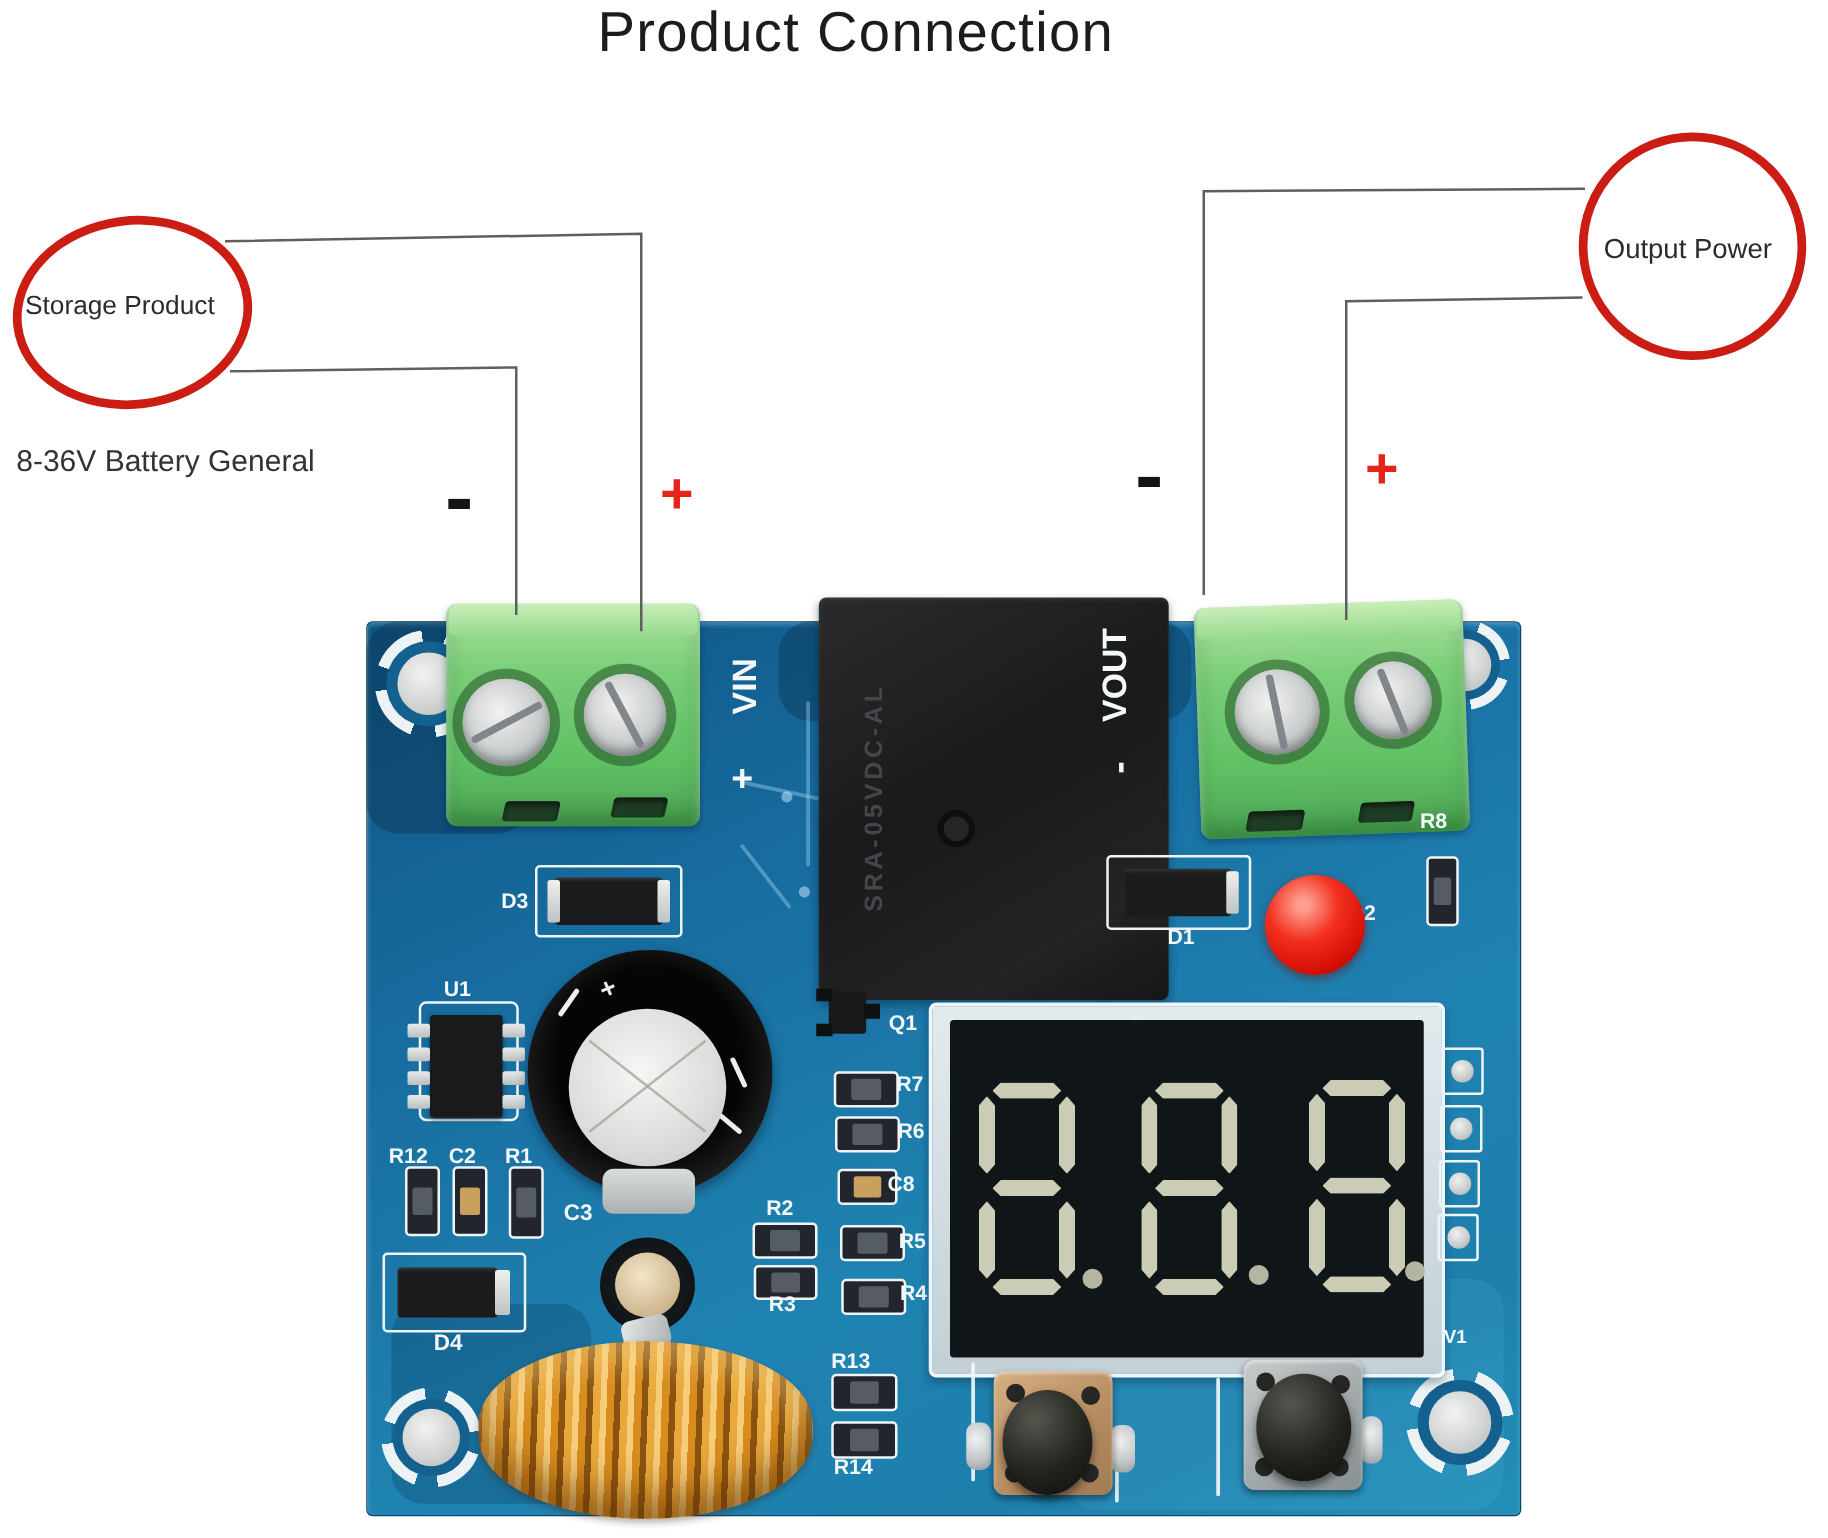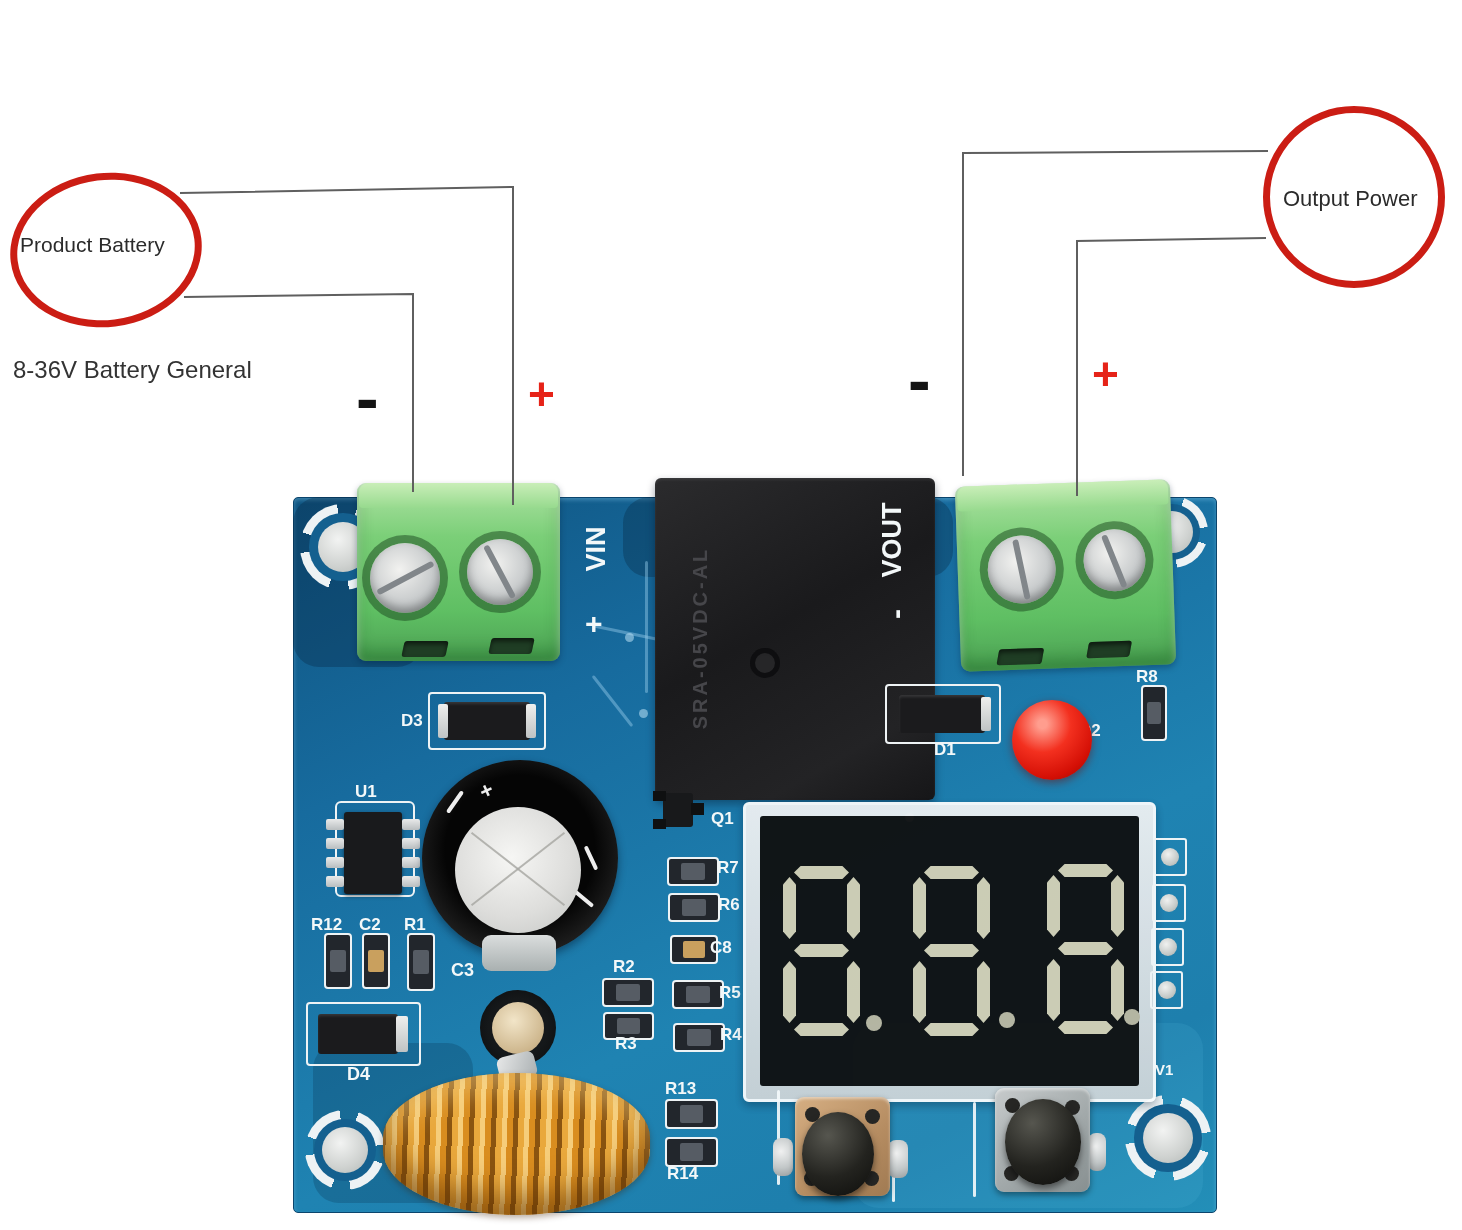--- a/index.html
+++ b/index.html
@@ -101,24 +101,25 @@
     box-shadow:0 4px 7px rgba(0,0,0,.5);}
   .leg{position:absolute;border-radius:8px;
     background:radial-gradient(circle at 40% 35%,#f0f1f1,#c2c7c8 60%,#979d9f);}
   .wline{position:absolute;background:rgba(245,250,252,.9);border-radius:2px;}
 </style>
 </head>
 <body>
 
 <div id="page">
 
+  <div id="title" class="txt">Product Connection</div>
 
   <div id="ellipse-left" class="callout"></div>
   <div id="circle-right" class="callout"></div>
-  <div id="storage-label" class="txt ann-label" style="font-size:21px;">Product Battery</div>
+  <div id="storage-label" class="txt ann-label" style="font-size:21px;">Storage Product</div>
   <div id="output-label" class="txt ann-label">Output Power</div>
   <div id="range-label" class="txt">8-36V Battery General</div>
 
   <div class="txt minus" style="left:356px;top:364px;">-</div>
   <div class="txt plus" style="left:528px;top:371px;">+</div>
   <div class="txt minus" style="left:908px;top:346px;">-</div>
   <div class="txt plus" style="left:1092px;top:351px;">+</div>
 
   <svg id="svg-ann" width="1462" height="1230">
     <polyline points="180,193 513,187 513,505" fill="none" stroke="#5f5f5f" stroke-width="2"></polyline>
@@ -206,21 +207,21 @@
 
     <div class="silkbox" style="left:592px;top:201px;width:112px;height:56px;">
       <div class="dbody" style="left:12px;top:9px;width:86px;height:38px;"></div>
       <div class="dcap" style="left:94px;top:11px;width:10px;height:34px;"></div>
     </div>
     <span class="sk" style="left:641px;top:257px;">D1</span>
 
     <span class="sk" style="left:786px;top:238px;z-index:4;">D2</span>
     <div id="led"></div>
 
-    <span class="sk" style="left:843px;top:184px;">R8</span>
+    <span class="sk" style="left:843px;top:164px;">R8</span>
     <div class="chip chip-v" style="left:848px;top:202px;width:22px;height:52px;"></div>
 
     <span class="sk" style="left:62px;top:299px;">U1</span>
     <div class="silkbox" style="left:42px;top:318px;width:76px;height:92px;border-radius:6px;"></div>
     <div class="abs" style="left:51px;top:329px;width:58px;height:82px;background:#191a1c;border-radius:3px;box-shadow:0 2px 4px rgba(0,0,0,.5);"></div>
     <div class="pin" style="left:33px;top:336px;width:18px;height:11px;"></div>
     <div class="pin" style="left:33px;top:355px;width:18px;height:11px;"></div>
     <div class="pin" style="left:33px;top:374px;width:18px;height:11px;"></div>
     <div class="pin" style="left:33px;top:393px;width:18px;height:11px;"></div>
     <div class="pin" style="left:109px;top:336px;width:18px;height:11px;"></div>

